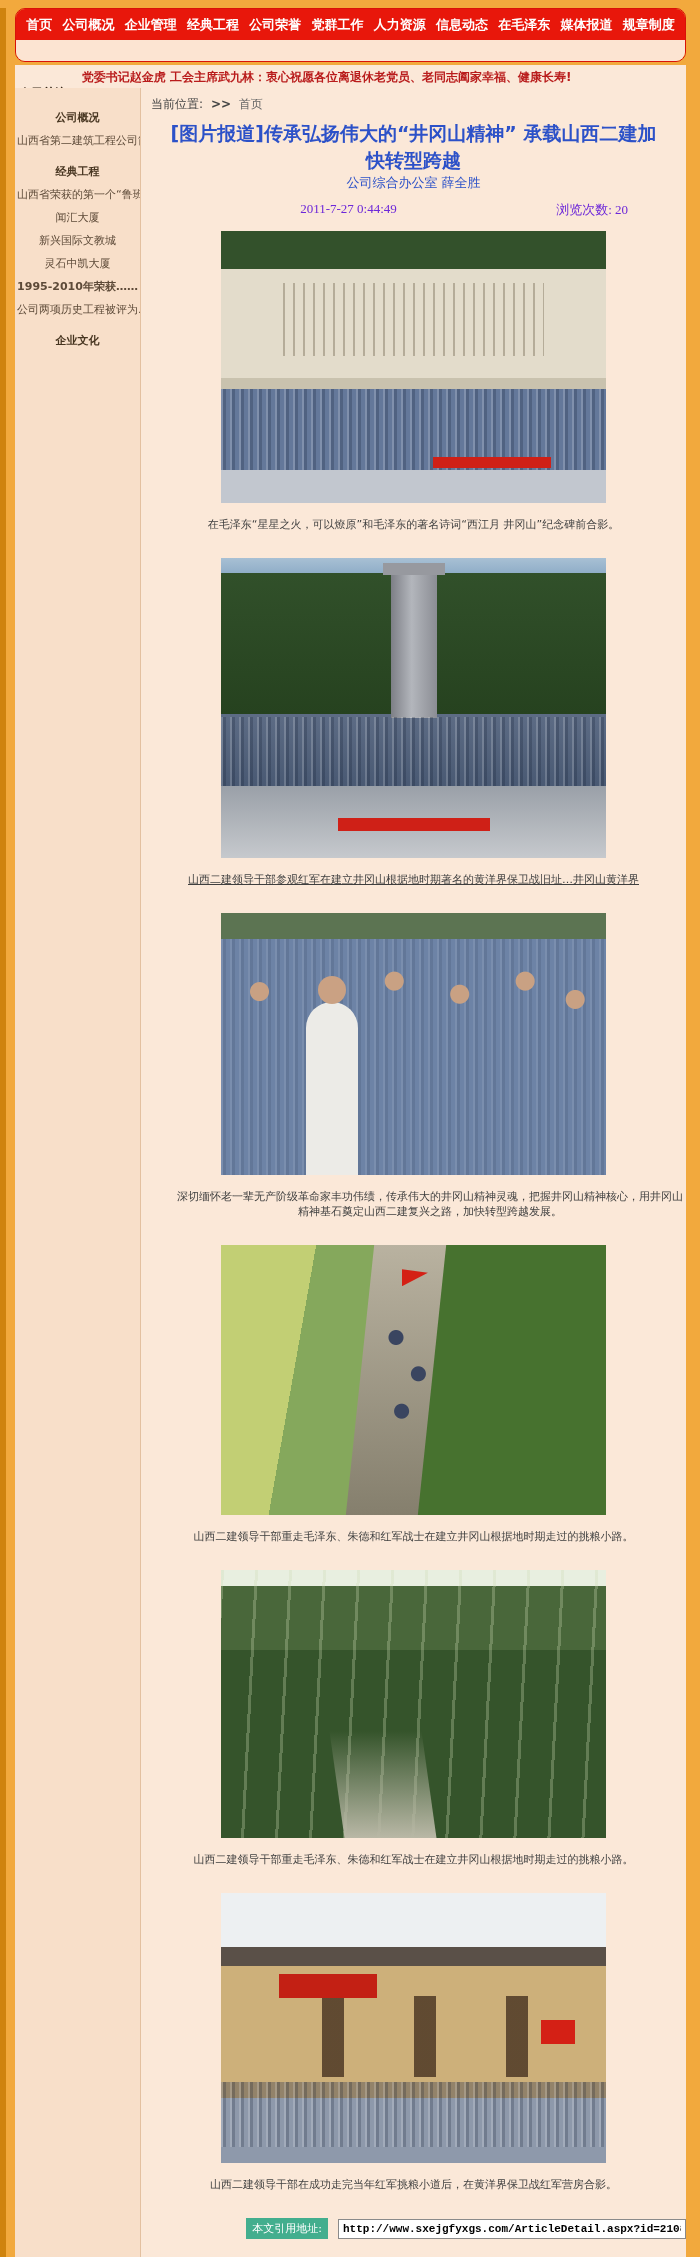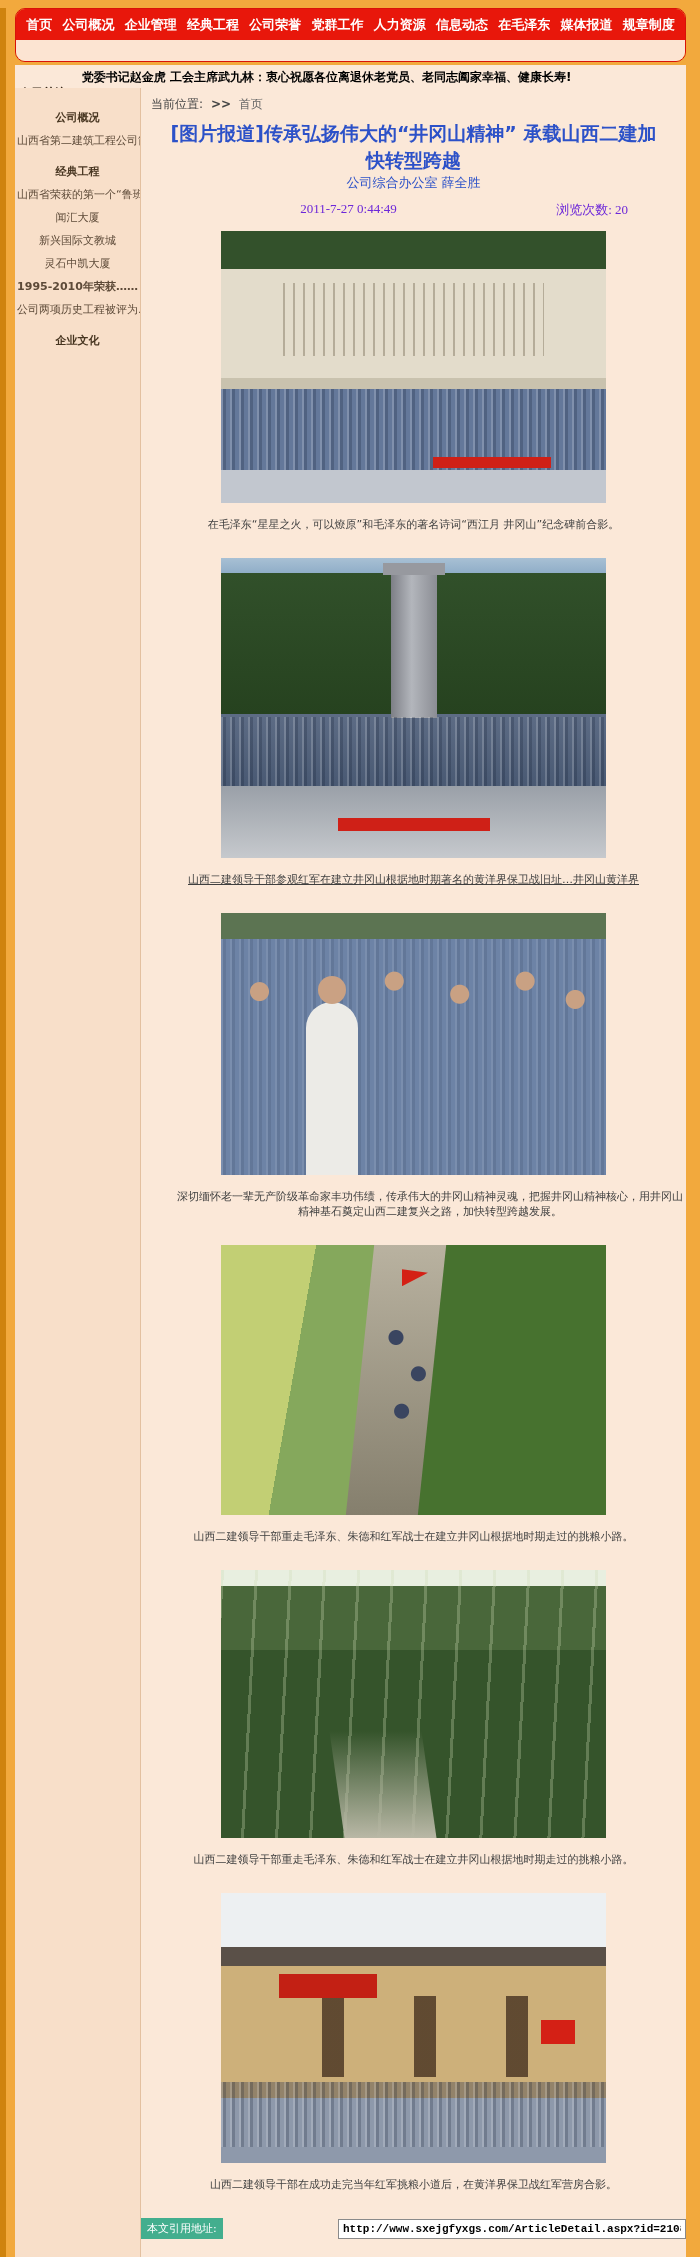--- a/index.html
+++ b/index.html
@@ -12,21 +12,21 @@
   
   .nav-wrap { margin-top:8px; border:1px solid #d81208; border-radius:10px; overflow:hidden; }
   .nav-bar { background:#e8170b; height:31px; display:flex; justify-content:space-evenly; align-items:center; }
   .nav-item { color:#ffffff; font-weight:bold; font-size:13px; text-decoration:none; white-space:nowrap; cursor:pointer; }
   .nav-sub { background:#fce4d2; height:21px; }
 
   
   .below-nav { margin-top:3px; background:#fbe8d8; }
   .ticker { display:flex; align-items:center; padding:5px 4px 4px 4px; height:23px; }
   .ticker-label { font-size:12px; font-weight:bold; color:#3a2a1a; margin-right:10px; white-space:nowrap;margin-top:32px; }
-  .ticker-text { font-size:12px; color:#000000; font-weight:bold; white-space:nowrap; overflow:hidden; }
+  .ticker-text { font-size:12px; color:#b91c1c; font-weight:bold; white-space:nowrap; overflow:hidden; }
 
   .content { display:flex; min-height:2169px; align-items:stretch; }
   .sidebar { width:126px; background:#f8dfc9; border-right:1px solid #e3c0a0; padding-top:10px; }
   .side-item { display:block; text-align:center; font-size:11px; color:#5d4a38; text-decoration:none;
                padding:4px 2px; white-space:nowrap; overflow:hidden; }
   .side-header { font-weight:bold; color:#473520; margin-top:8px; }
   .side-bold { font-weight:bold; }
 
   .main { flex:1; background:#fbe8d8; padding-top:4px; }
   .breadcrumb { font-size:12px; color:#444; padding:4px 0 0 10px; height:20px; }
@@ -90,21 +90,21 @@
   .p5 .trail { position:absolute; left:30%; bottom:0; width:92px; height:40%;
       background:linear-gradient(180deg, transparent, #b9b8a6); transform:skewX(8deg); }
 
   .p6 { height:270px; background:linear-gradient(180deg,#edf0f2 0 20%,#5a5048 20% 27%,#cdb07a 27% 70%,#93836a 70% 76%,#8e99ab 76% 100%); }
   .p6 .doors { position:absolute; left:8%; top:38%; width:84%; height:30%;
       background:repeating-linear-gradient(90deg, transparent 0 70px, rgba(60,40,25,0.75) 70px 92px); }
   .p6 .banner { position:absolute; left:15%; top:30%; width:98px; height:24px; background:#c32014; }
   .p6 .flag { position:absolute; right:8%; top:47%; width:34px; height:24px; background:#d42015; }
   .p6 .crowd-tex { top:70%; height:24%; }
 
-  .cite-row { display:flex; justify-content:space-between; align-items:center; gap:4px; margin-top:6px; }
+  .cite-row { display:flex; justify-content:flex-end; align-items:center; gap:10px; margin-top:6px; }
   .cite-label { background:#43ae8e; color:#ffffff; font-size:11px; padding:3px 6px; }
   .cite-url { width:348px; height:20px; border:1px solid #8a8a8a; background:#ffffff;
               font-family:"Liberation Mono","DejaVu Sans Mono",monospace; font-weight:bold;
               font-size:11px; padding:0 4px; color:#000; }
   .foot-links { text-align:right; padding:14px 38px 12px 0; font-size:12px; color:#333; }
 </style>
 </head>
 <body>
 
 <div class="page">

